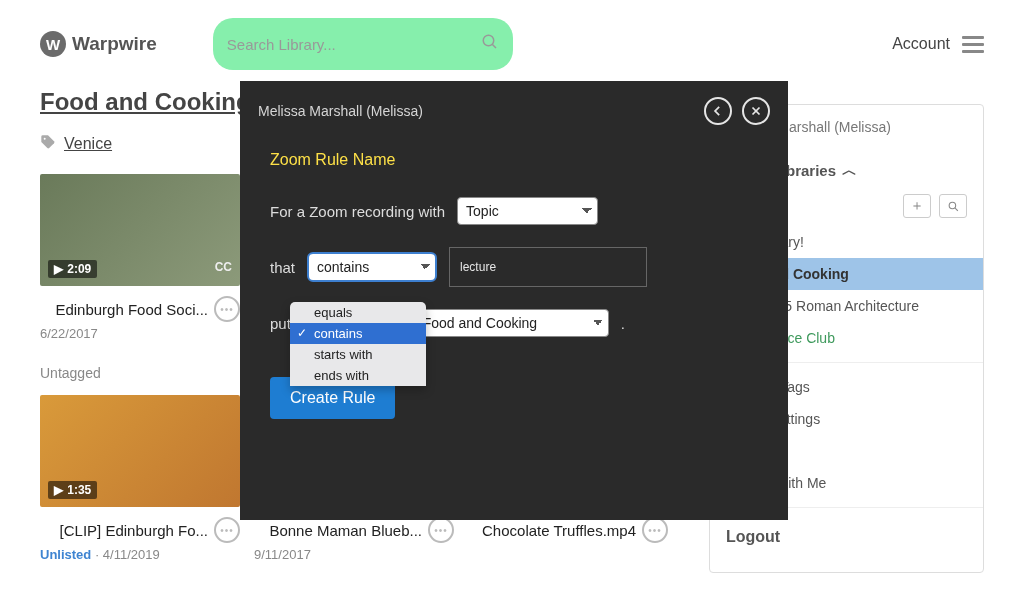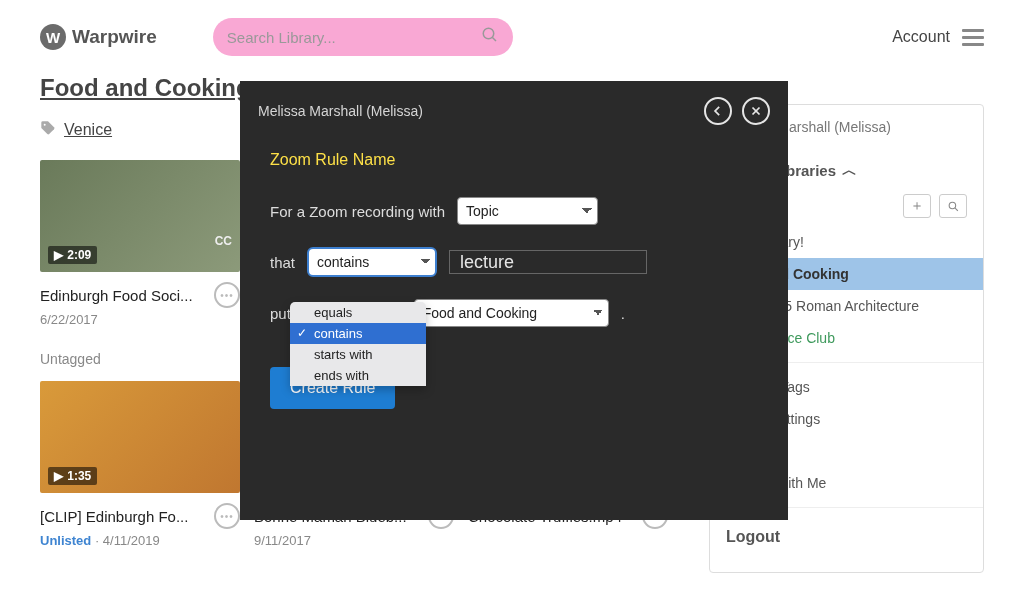--- a/index.html
+++ b/index.html
@@ -30,23 +30,23 @@
   .logo-badge {
     width: 26px; height: 26px;
     border-radius: 50%;
     background: #6b6b6b;
     color: #fff;
     display: flex; align-items: center; justify-content: center;
     font-weight: 700;
     font-size: 15px;
   }
   .search-wrap {
-    background: #f9a8d4;
+    background: #86efac;
     border-radius: 20px;
-    height: 38px;
+    height: 52px;
     width: 300px;
     display: flex;
     align-items: center;
     padding: 4px 14px;
   }
   .search-wrap input {
     border: none; background: transparent; outline: none;
     flex: 1; font-size: 15px; color: #333;
   }
   .search-wrap input::placeholder { color: #999; }
@@ -87,24 +87,24 @@
   .thumb.orange { background: linear-gradient(135deg,#d99a3a,#c07730); }
   .thumb.dark { background: linear-gradient(135deg,#4a4238,#2e2a22); }
   .play-badge {
     position:absolute; bottom:8px; left:8px;
     background:rgba(0,0,0,0.55); color:#fff;
     font-size:12px; font-weight:600;
     padding:2px 6px; border-radius:2px;
     display:flex; align-items:center; gap:4px;
   }
   .cc-badge {
-    position:absolute; bottom:24px; right:8px;
+    position:absolute; bottom:12px; right:8px;
     color:#eee; font-size:12px; font-weight:700;
   }
-  .card-title-row { display:flex; align-items:center; margin-top:10px; }
+  .card-title-row { display:flex; align-items:center; margin-top:10px;text-align:right; }
   .card-title { font-size:15px; color:#222; white-space:nowrap; overflow:hidden; text-overflow:ellipsis; flex:1; }
   .more { width:26px; height:26px; border:2px solid #bbb; border-radius:50%; display:flex; align-items:center; justify-content:center; color:#bbb; flex-shrink:0; margin-left:6px;}
   .more::before { content:"•••"; font-size:10px; letter-spacing:1px; }
   .meta { font-size:13px; color:#888; margin-top:4px;}
   .unlisted { color:#3e84d1; font-weight:600; }
 
   .section-label { font-size:14px; color:#888; margin:24px 0 14px; }
 
   
   .sidebar {
@@ -183,23 +183,23 @@
   .native-select.wide { width:141px; }
   .native-select.wider { width:195px; }
   .native-select.open-pill {
     width:130px;
     border:2px solid #3d7fcf;
     border-radius:6px;
     height:30px;
   }
 
   .inline-input {
-    width:198px; height:24px;
+    width:198px; height:40px;
     background:transparent; border:1px solid #666; color:#e5e5e5;
-    padding:0 10px; font-size:18px;
+    padding:0 10px; font-size:12px;
   }
 
   .dropdown-list {
     position:absolute;
     left:290px; top:302px;
     width:136px;
     background:#e8e8ea;
     border-top-left-radius:5px; border-top-right-radius:5px;
     overflow:hidden;
     box-shadow:0 4px 10px rgba(0,0,0,0.25);

